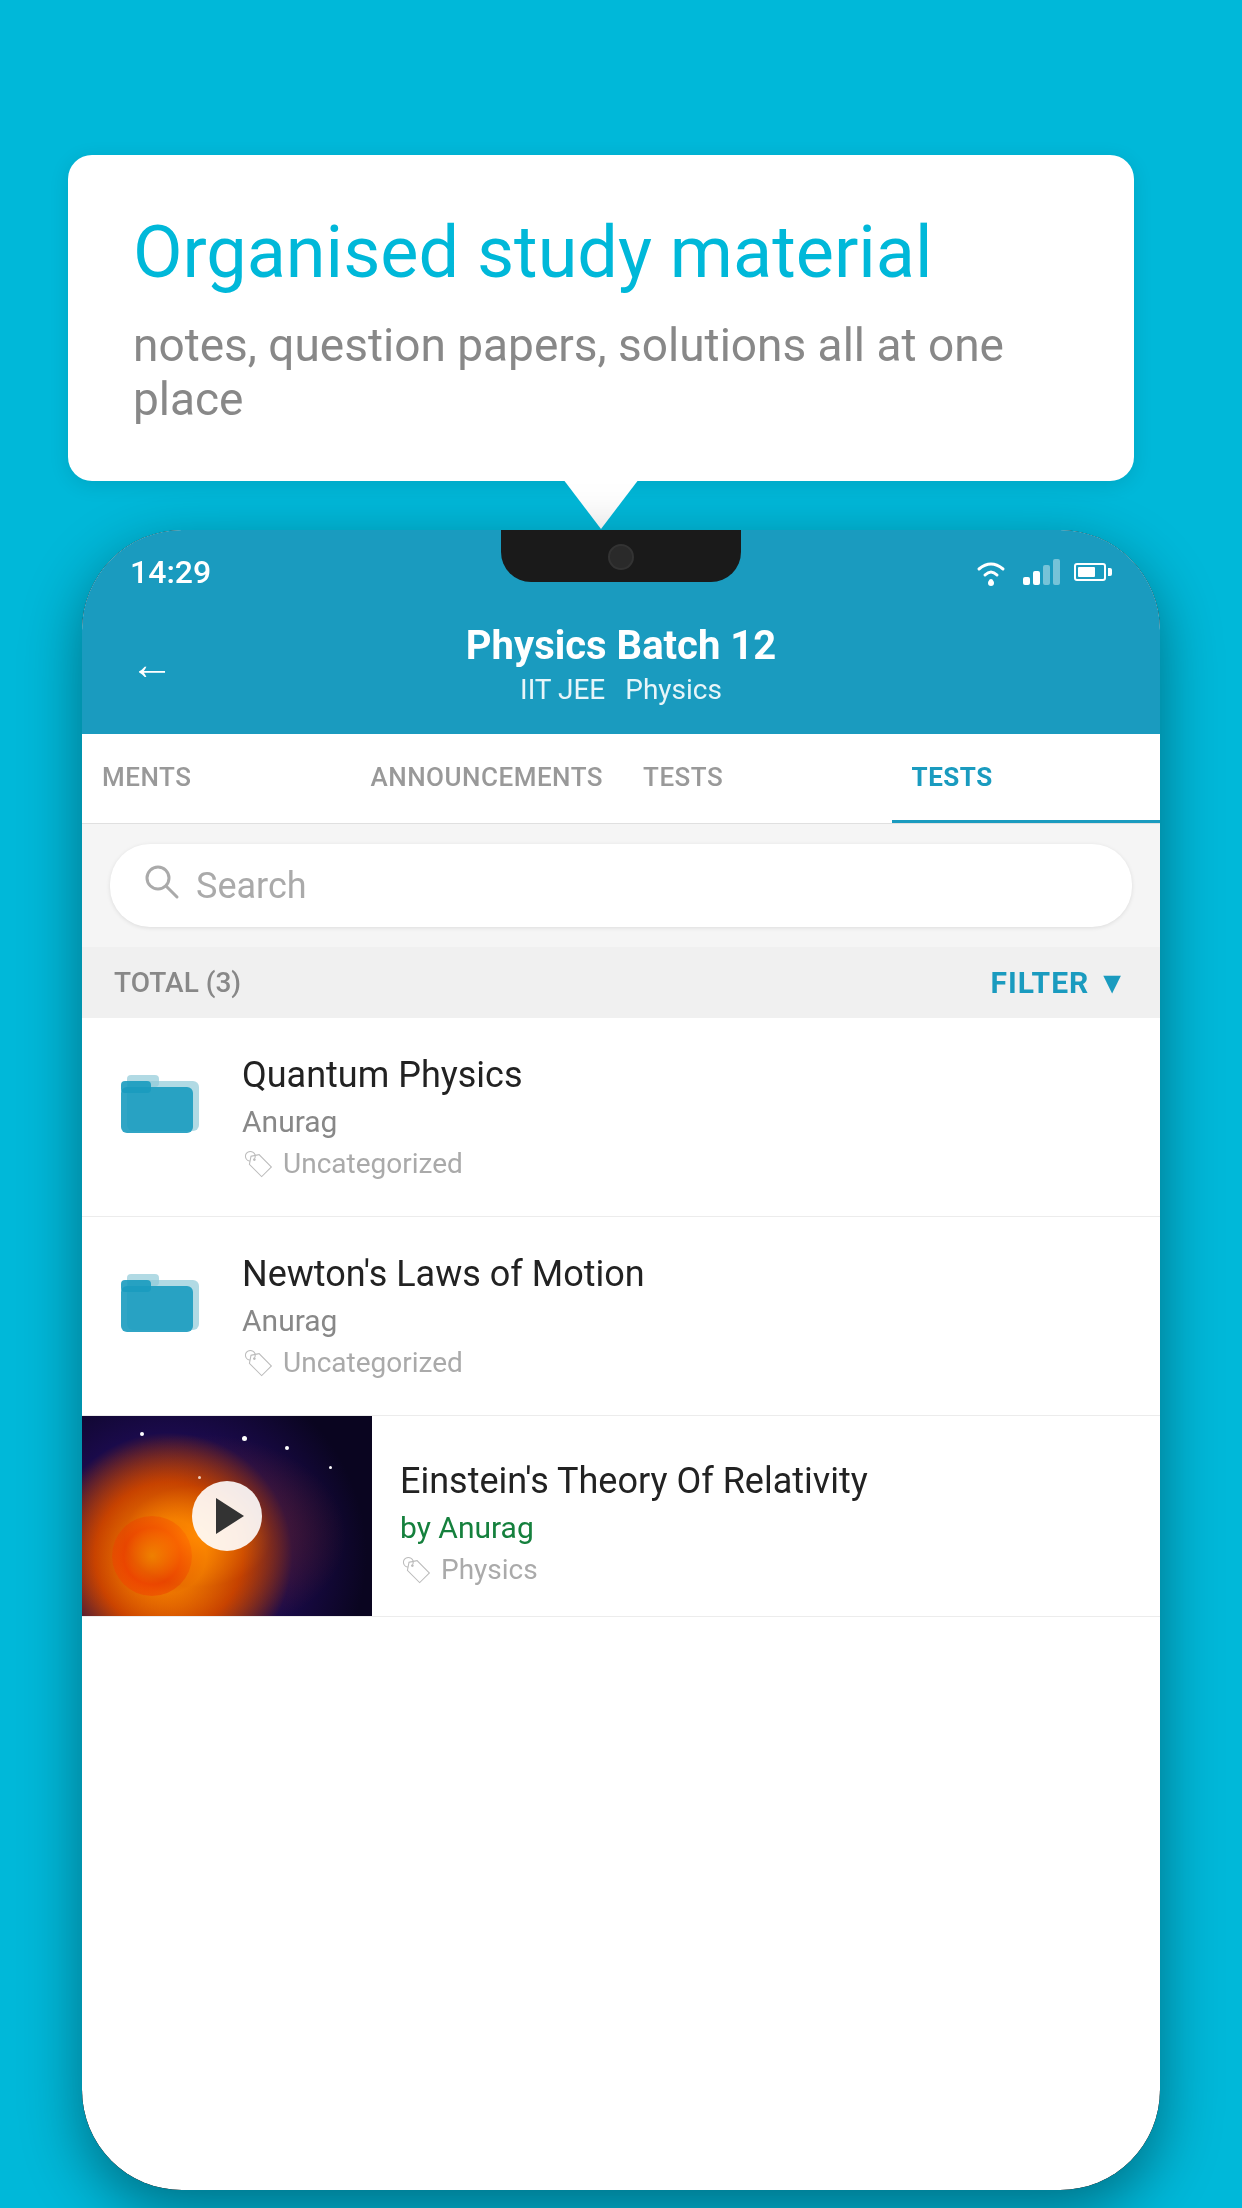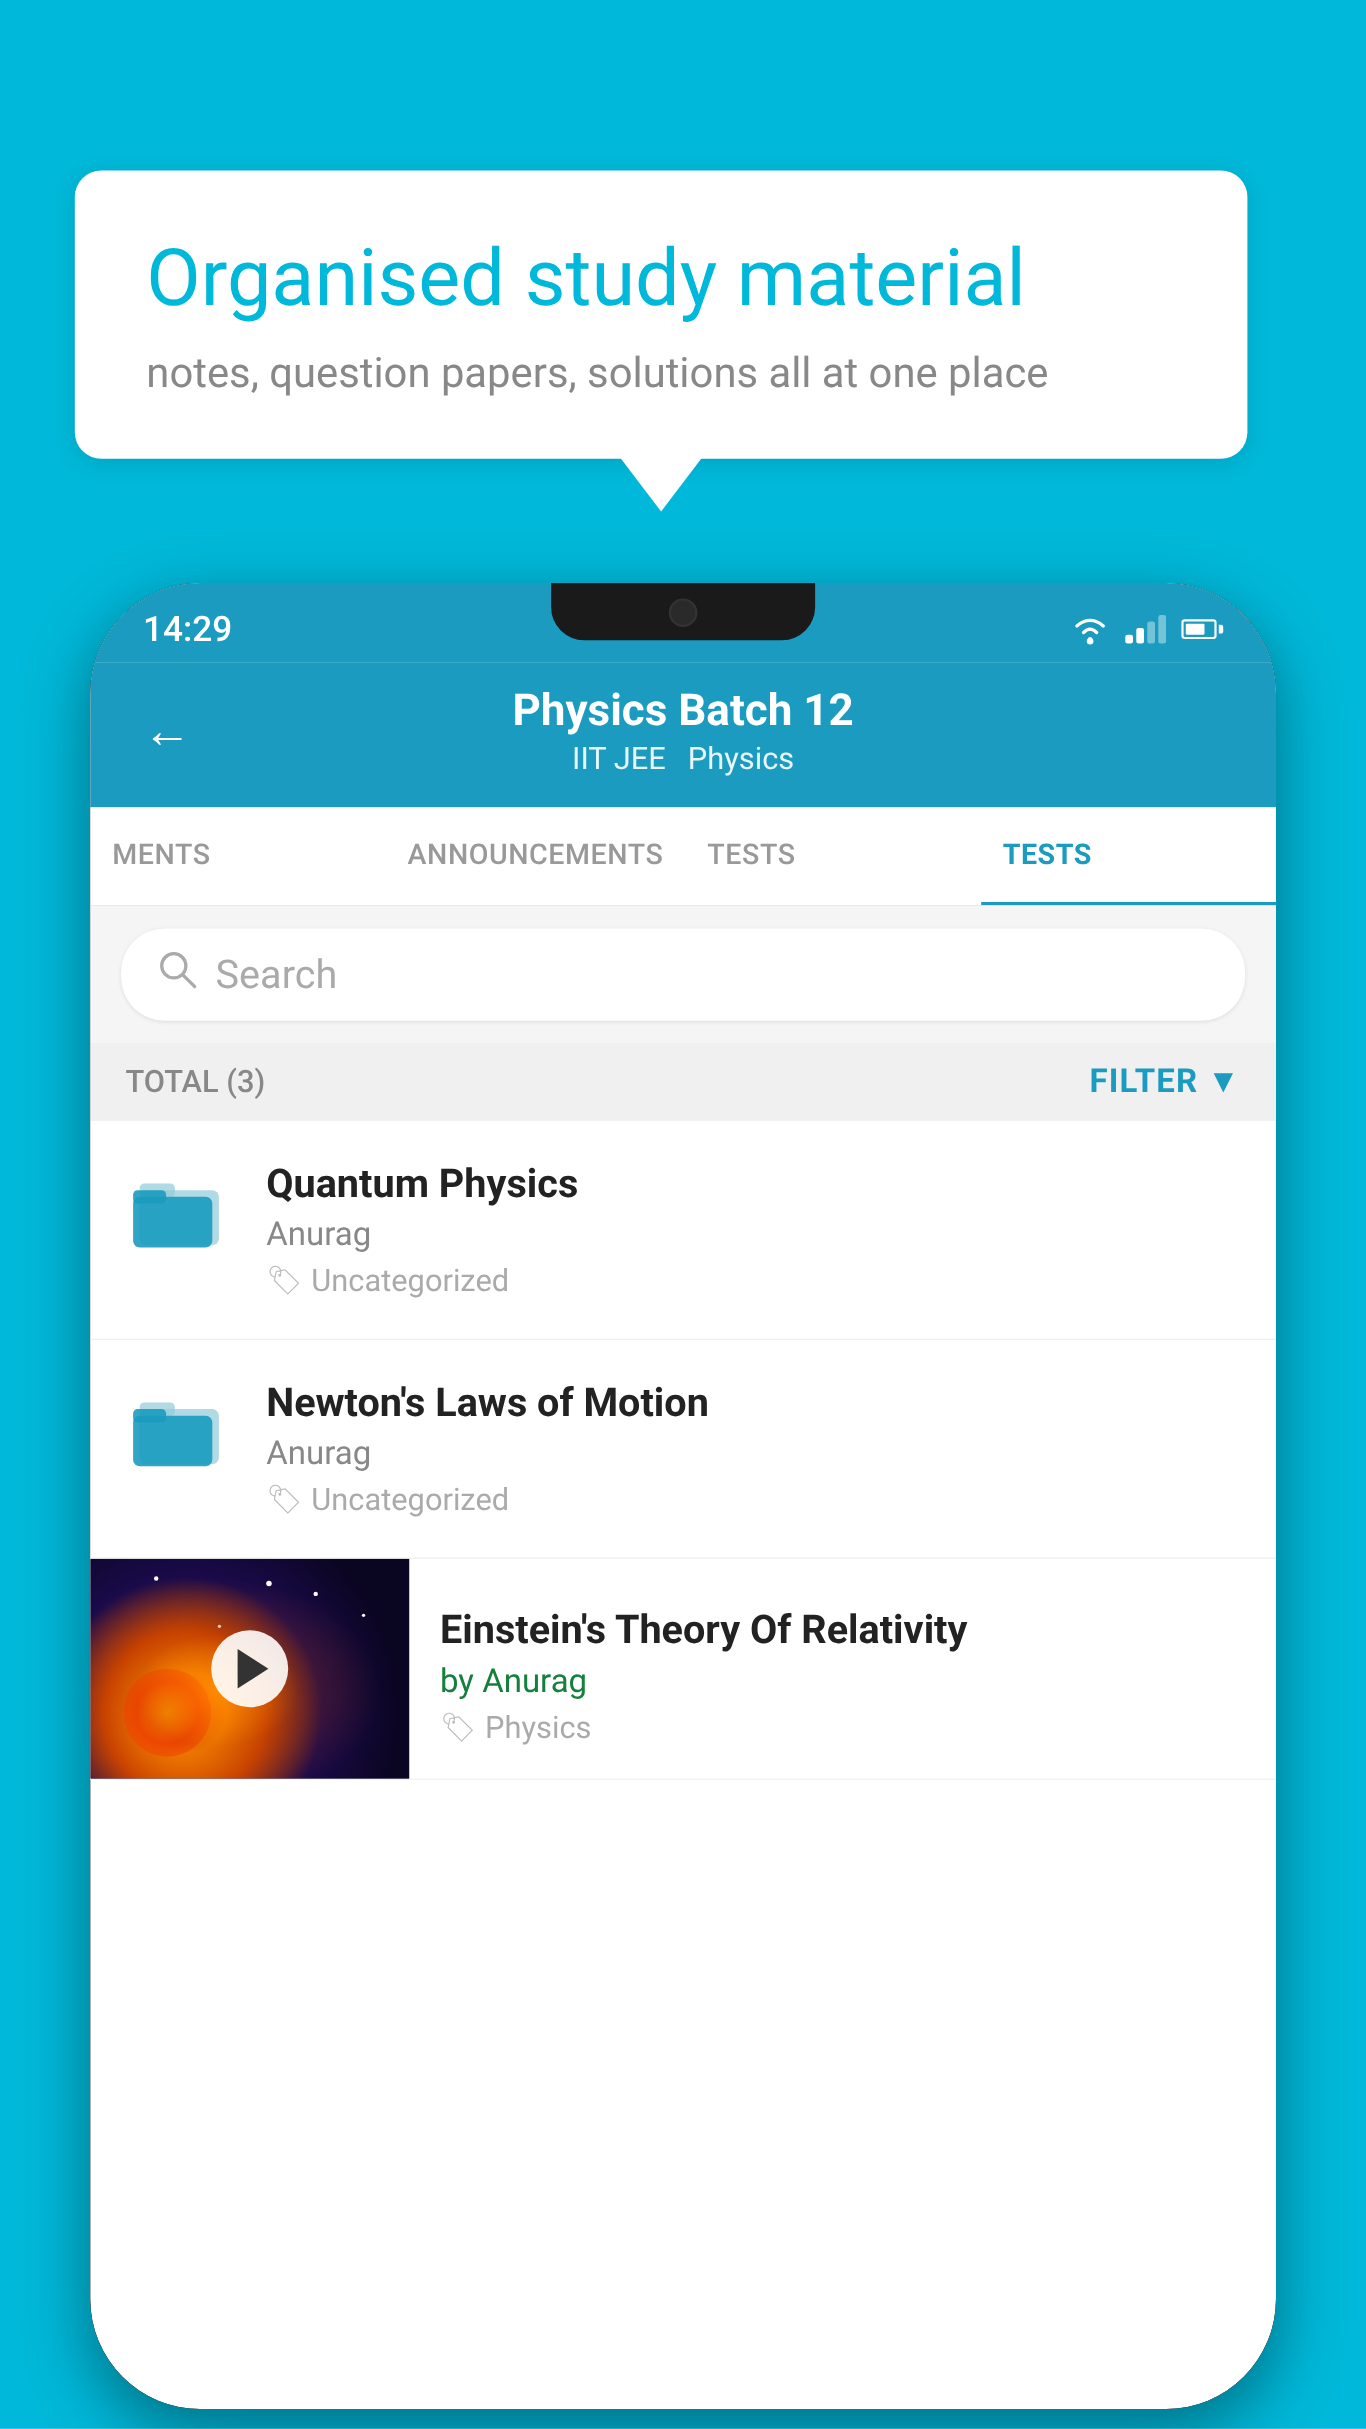--- a/index.html
+++ b/index.html
@@ -40,21 +40,21 @@
     }
     .speech-bubble h1 {
       color: #00b8d9;
       font-size: 72px;
       font-weight: 400;
       line-height: 1.2;
       margin-bottom: 22px;
     }
     .speech-bubble p {
       color: #888;
-      font-size: 38px;
+      font-size: 46px;
       font-weight: 400;
     }
 
     
     .phone-frame {
       position: absolute;
       top: 530px;
       left: 82px;
       width: 1078px;
       height: 1660px;
@@ -316,21 +316,21 @@
     }
     .folder-icon-svg {
       width: 90px;
       height: 80px;
     }
     .video-info {
       flex: 1;
     }
     .video-title {
       font-size: 36px;
-      font-weight: 700;
+      font-weight: 400;
       color: #222;
       margin-bottom: 8px;
     }
     .video-author {
       font-size: 30px;
       color: #888;
       margin-bottom: 8px;
     }
     .video-tag {
       display: flex;

